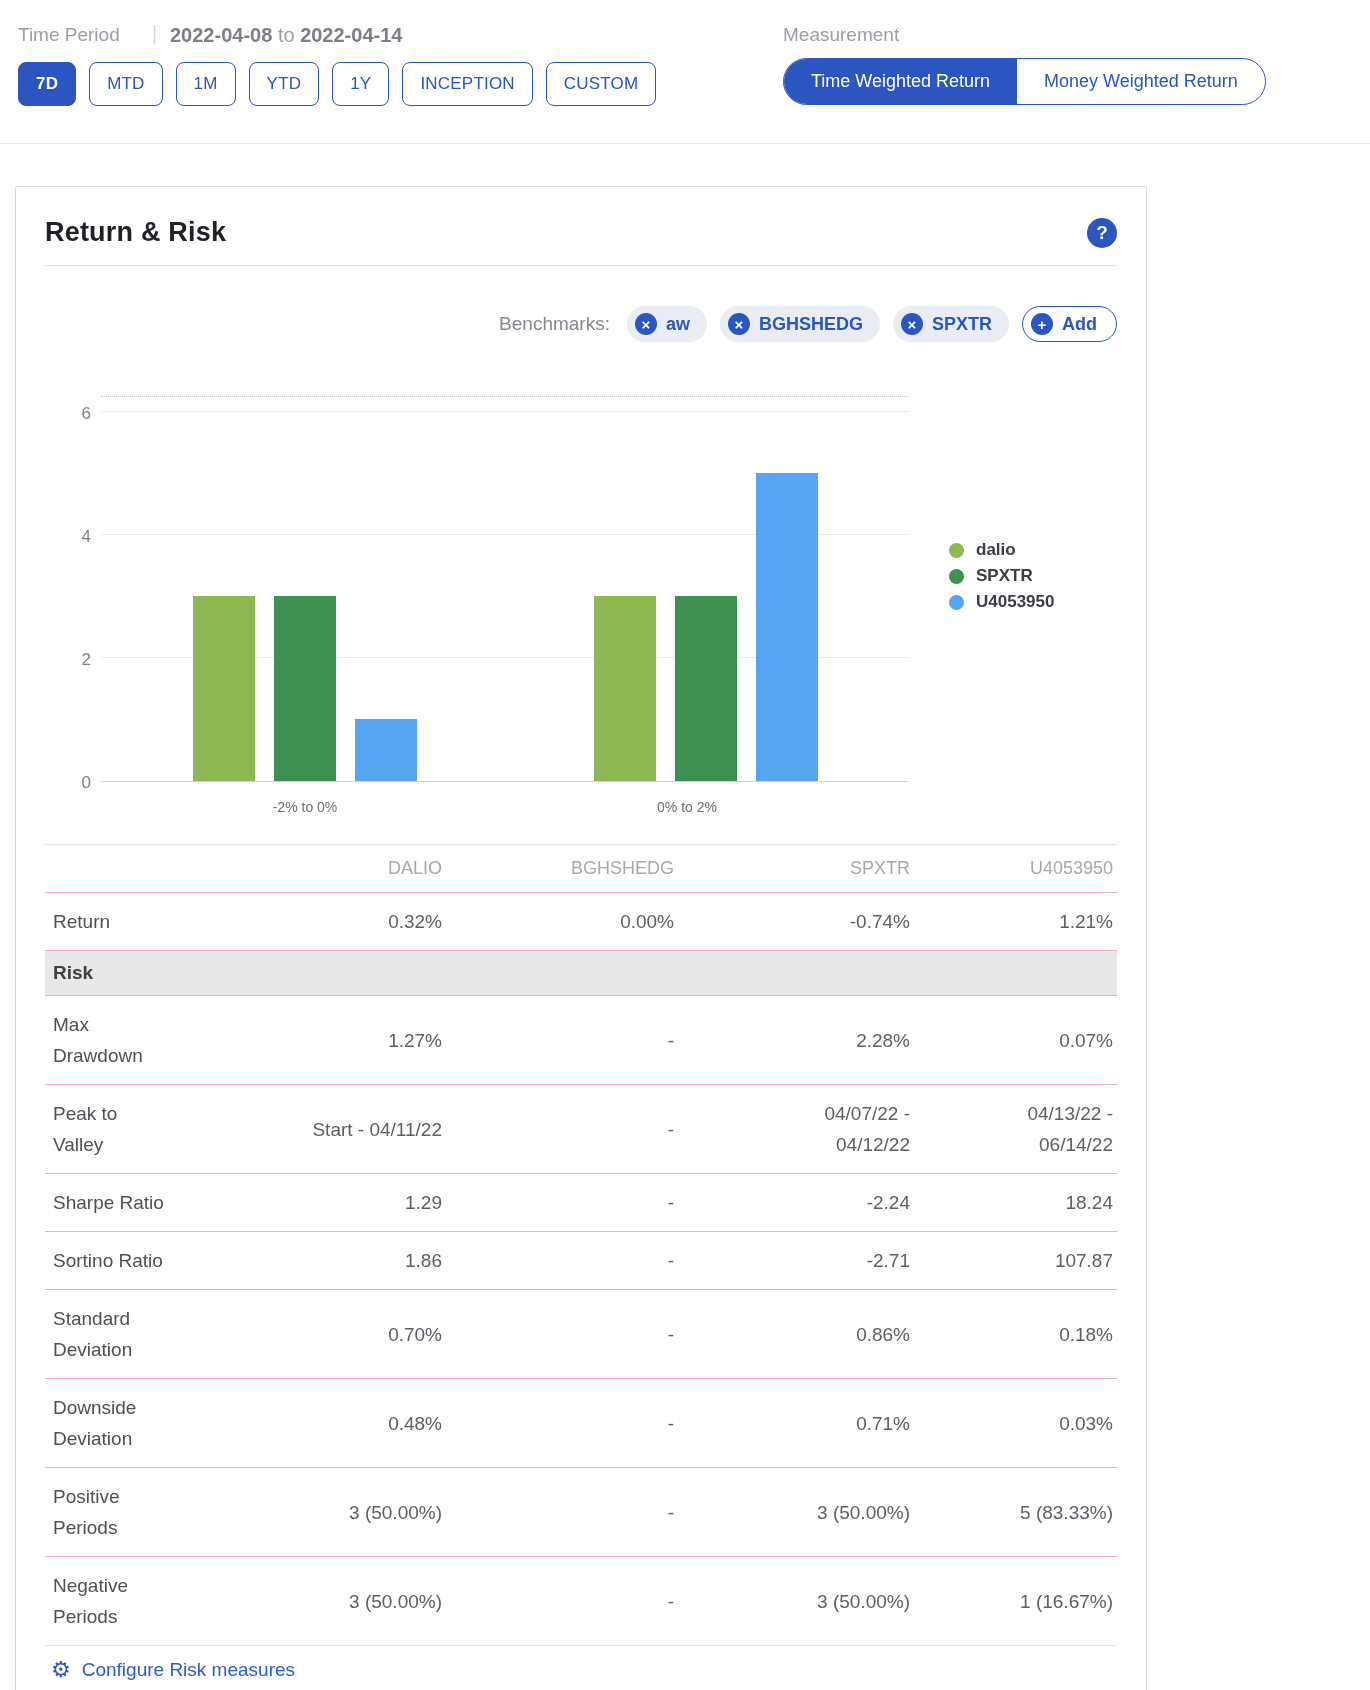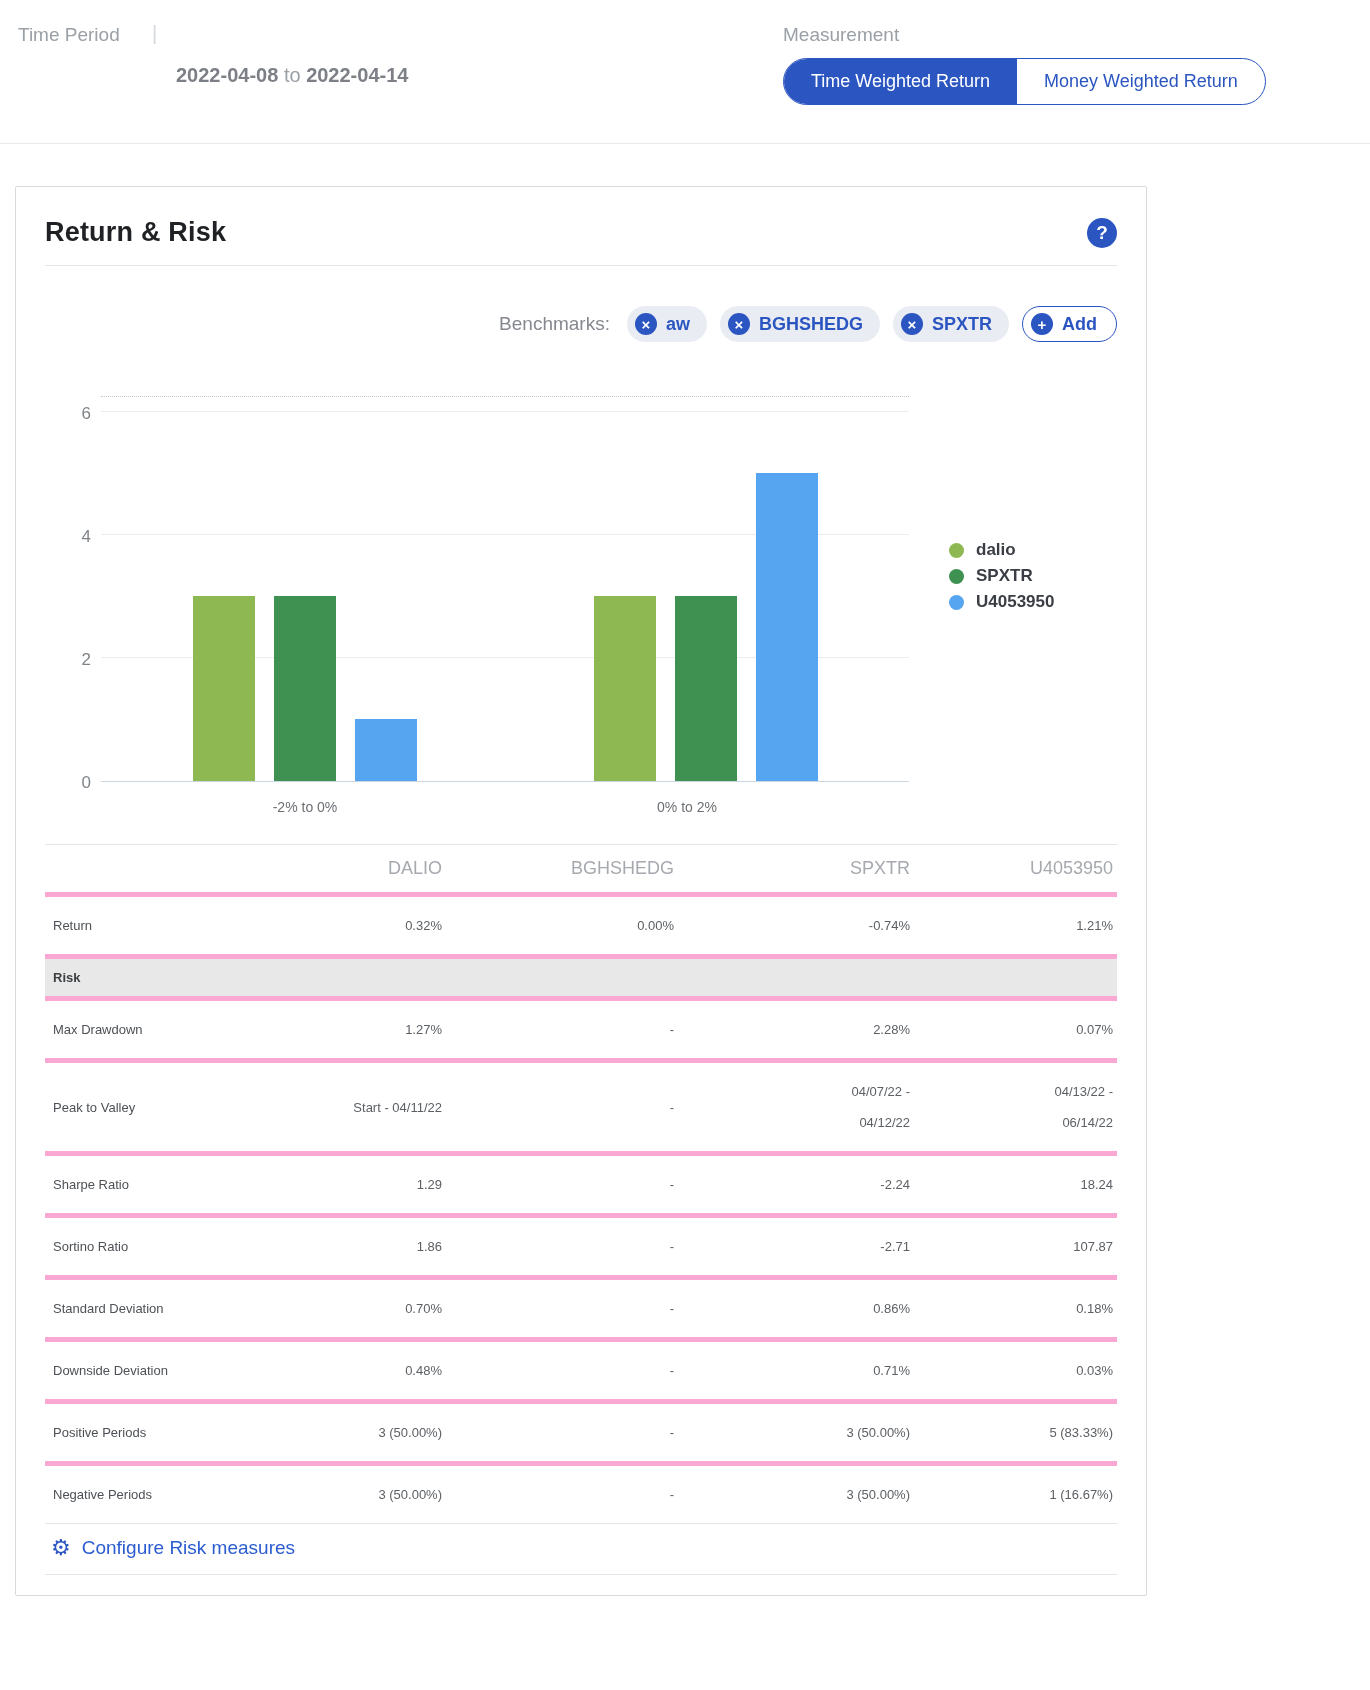--- a/index.html
+++ b/index.html
@@ -5,21 +5,21 @@
   * { box-sizing: border-box; margin: 0; padding: 0; }
   html,body { width: 1370px; min-height: 1690px; background: #ffffff;
     font-family: "Liberation Sans", "DejaVu Sans", sans-serif; color: #3c4043; }
   .page { position: relative; width: 1370px; min-height: 1690px; }
 
   
   .topbar { position: relative; height: 144px; }
   .topbar-divider { position: absolute; left: 0; right: 0; top: 143px; border-top: 1px solid #e9e9e9; }
   .tp-label { position: absolute; left: 18px; top: 24px; font-size: 19px; color: #9aa0a6; }
   .tp-sep { position: absolute; left: 152px; top: 22px; font-size: 20px; color: #d4d7db; }
-  .tp-dates { position: absolute; left: 176px; top: 24px; font-size: 20px; color: #9aa0a6; margin-top: 40px; }
+  .tp-dates { position: absolute; left: 170px; top: 24px; font-size: 20px; color: #9aa0a6; }
   .tp-dates b { color: #7c8086; font-weight: 700; }
   .period-group { position: absolute; left: 18px; top: 62px; display: flex; gap: 13px; }
   .pbtn { border: 1px solid #2b55c0; background: #fff; color: #2b55c0; border-radius: 8px;
     height: 44px; padding: 0 17px; font-size: 17px; font-weight: 500; cursor: pointer;
     font-family: inherit; letter-spacing: .2px; }
   .pbtn.sel { background: #2b55c0; color: #fff; font-weight: 700; }
   .m-label { position: absolute; left: 783px; top: 24px; font-size: 19px; color: #9aa0a6; text-align: center; }
   .toggle { position: absolute; left: 783px; top: 58px; display: inline-flex;
     border: 1px solid #2b55c0; border-radius: 24px; overflow: hidden; background: #fff; }
   .tseg { padding: 12px 27px; font-size: 18px; color: #2b55c0; cursor: pointer; white-space: nowrap; }
@@ -54,21 +54,21 @@
   .xlabel { position: absolute; width: 200px; text-align: center; font-size: 14px; color: #6c7075; }
   .legend { position: absolute; left: 904px; top: 168px; display: flex; flex-direction: column; gap: 6px; }
   .legend-item { display: flex; align-items: center; gap: 12px; cursor: pointer; }
   .legend-dot { width: 15px; height: 15px; border-radius: 50%; }
   .legend-label { font-size: 17px; font-weight: 700; color: #3a3e44; }
 
   
   table.risk { width: 100%; border-collapse: collapse; margin-top: 14px; table-layout: fixed; }
   table.risk th { font-size: 18px; font-weight: 400; color: #a6a9ae; text-align: right;
     padding: 13px 4px 13px 0; border-top: 1px solid #e4e7ea; }
-  table.risk td { border-top: 5px solid #f9a8d4; font-size: 13px; padding: 13px 4px 13px 0; }
+  table.risk td { border-top: 1px solid #f9a8d4; font-size: 19px; padding: 13px 4px 13px 0; }
   td.rlabel { text-align: left; color: #4d5156; font-weight: 500;
     padding-left: 8px !important; padding-right: 34px !important; line-height: 31px; }
   td.val { text-align: right; color: #5c6065; white-space: pre-line; line-height: 31px; }
   tr.section td { background: #e8e8e8; font-weight: 700; color: #3c4043;
     padding: 11px 4px 11px 8px; text-align: left; }
   .configure-row { display: flex; align-items: center; gap: 11px; padding: 13px 4px 15px 6px;
     border-top: 1px solid #e4e7ea; border-bottom: 1px solid #e4e7ea; }
   .gear { font-family: "DejaVu Sans", sans-serif; font-size: 22px; color: #2b55c0; line-height: 22px; cursor: pointer; }
   .configure-link { font-size: 19px; color: #2b5cd0; cursor: pointer; }
 </style>
@@ -78,20 +78,29 @@
 <div class="page">
 
   <div class="topbar">
     <div class="tp-label">Time Period</div>
     <div class="tp-sep">|</div>
     <div class="tp-dates">
       <b>2022-04-08</b>
       <span>to</span>
       <b>2022-04-14</b>
     </div>
+    <div class="period-group">
+        <button class="pbtn sel">7D</button>
+        <button class="pbtn">MTD</button>
+        <button class="pbtn">1M</button>
+        <button class="pbtn">YTD</button>
+        <button class="pbtn">1Y</button>
+        <button class="pbtn">INCEPTION</button>
+        <button class="pbtn">CUSTOM</button>
+      </div>
     <div class="m-label">Measurement</div>
     <div class="toggle">
         <div class="tseg sel">Time Weighted Return</div>
         <div class="tseg">Money Weighted Return</div>
       </div>
     <div class="topbar-divider"></div>
   </div>
 
   <div class="card">
 

